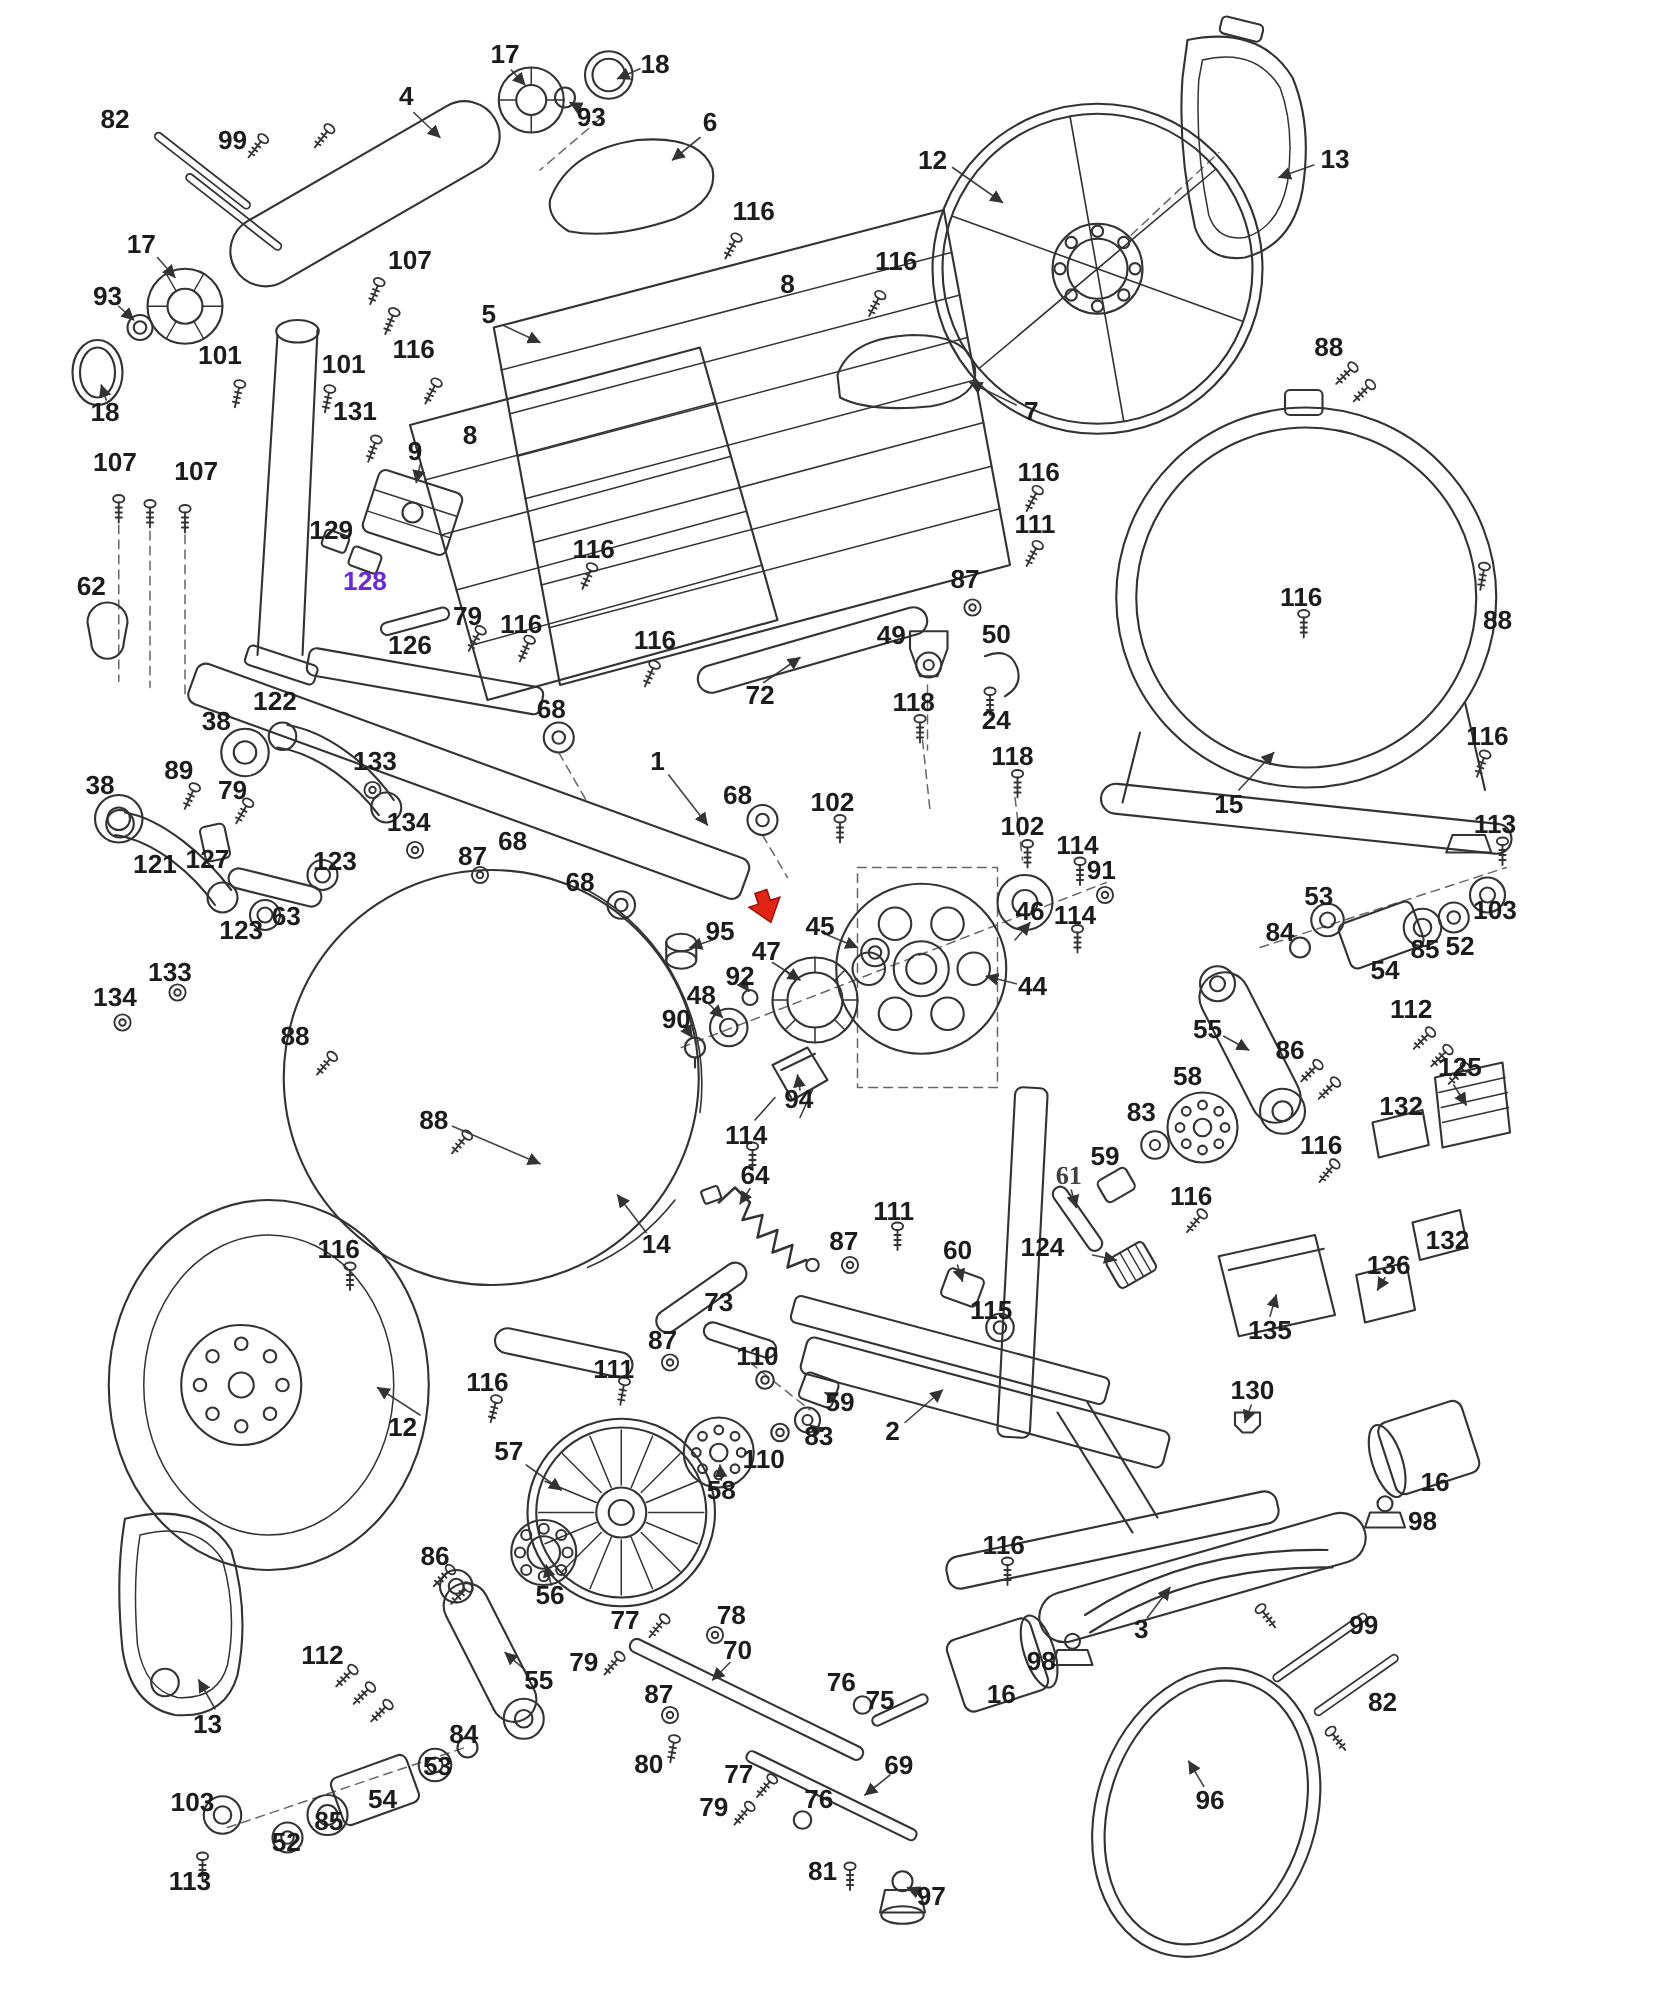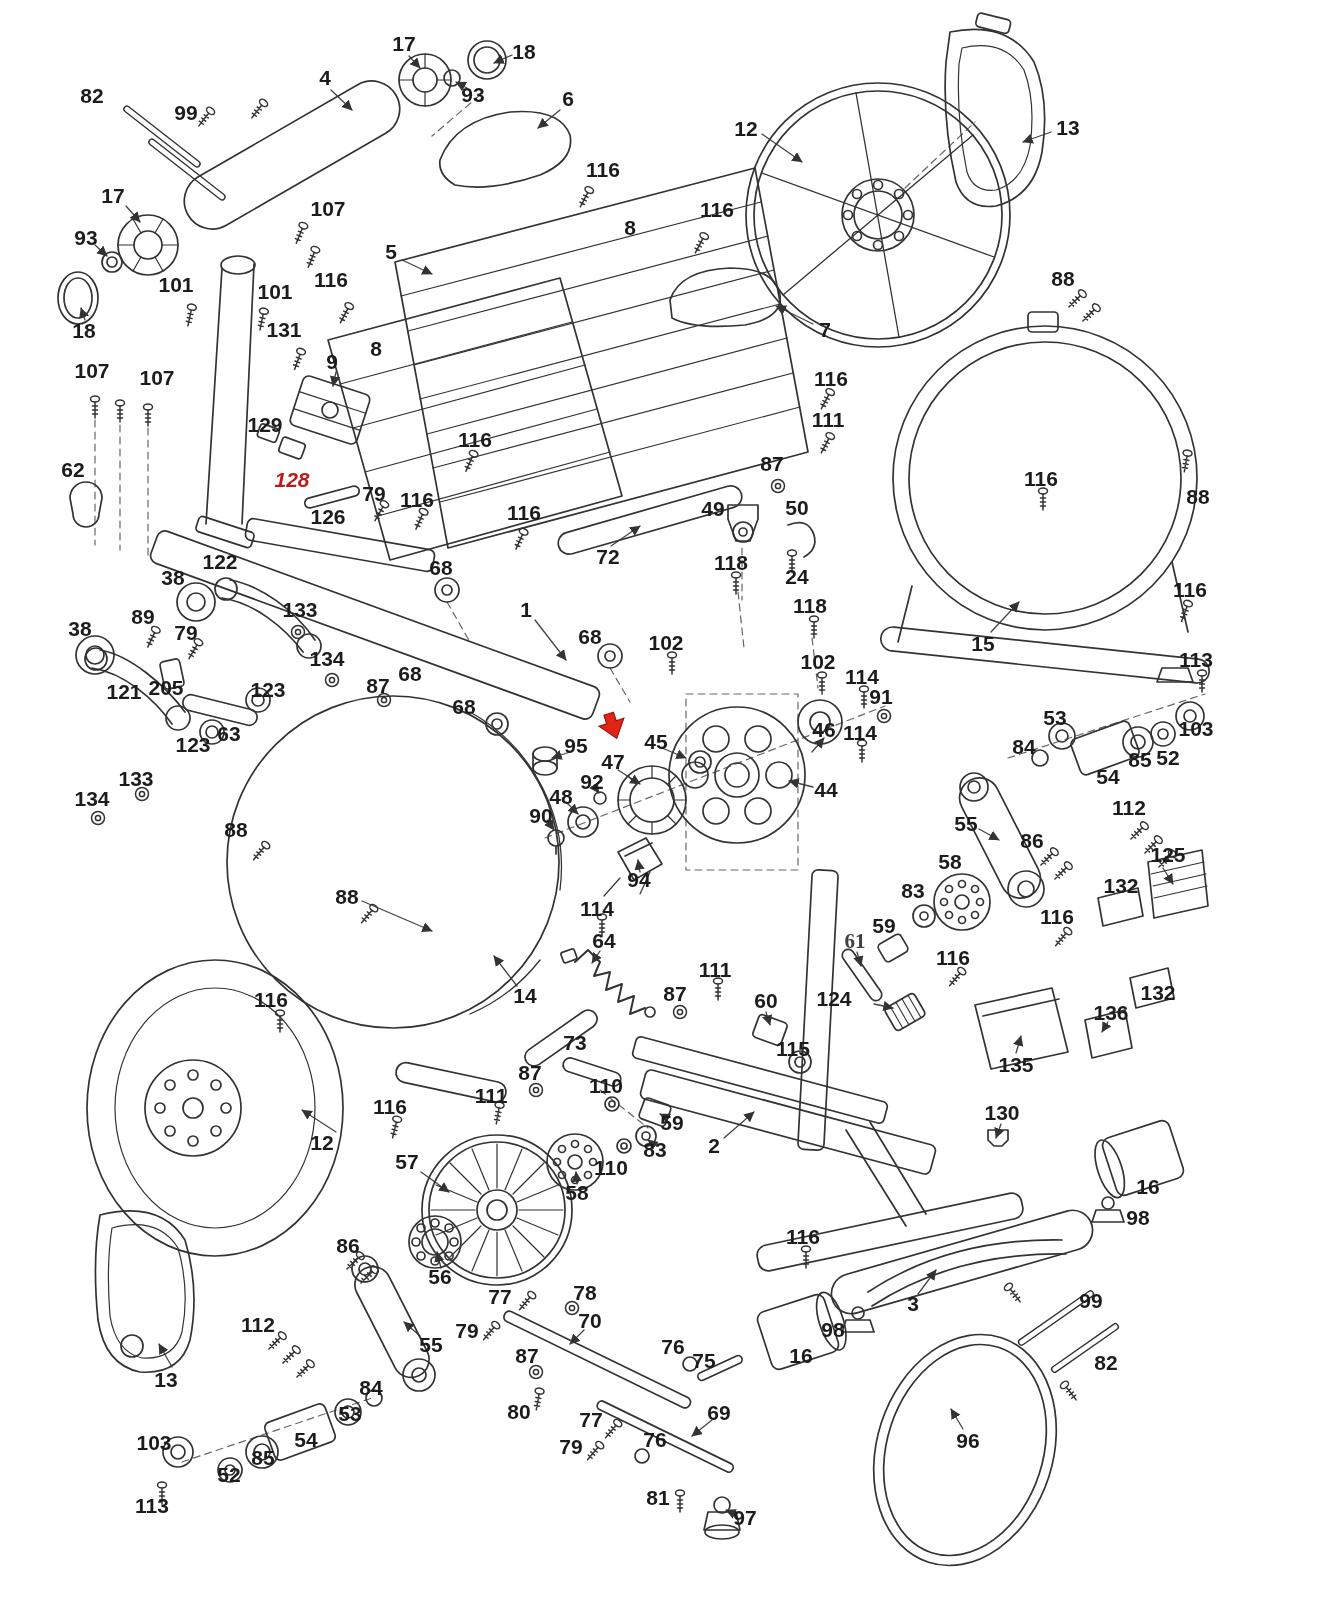--- a/index.html
+++ b/index.html
@@ -597,42 +597,42 @@
       <div class="part-label" style="left: 275px; top: 292px; color: rgb(28, 28, 28);">101</div>
       <div class="part-label" style="left: 331px; top: 280px; color: rgb(28, 28, 28);">116</div>
       <div class="part-label" style="left: 391px; top: 252px; color: rgb(28, 28, 28);">5</div>
       <div class="part-label" style="left: 84px; top: 331px; color: rgb(28, 28, 28);">18</div>
       <div class="part-label" style="left: 92px; top: 371px; color: rgb(28, 28, 28);">107</div>
       <div class="part-label" style="left: 157px; top: 378px; color: rgb(28, 28, 28);">107</div>
       <div class="part-label" style="left: 284px; top: 330px; color: rgb(28, 28, 28);">131</div>
       <div class="part-label" style="left: 332px; top: 362px; color: rgb(28, 28, 28);">9</div>
       <div class="part-label" style="left: 376px; top: 349px; color: rgb(28, 28, 28);">8</div>
       <div class="part-label" style="left: 265px; top: 425px; color: rgb(28, 28, 28);">129</div>
-      <div class="part-label" style="left: 292px; top: 480px; color: #b91c1c; font-style: italic;">128</div>
+      <div class="part-label" style="left: 292px; top: 466px; color: #6d28d9;">128</div>
       <div class="part-label" style="left: 328px; top: 517px; color: rgb(28, 28, 28);">126</div>
       <div class="part-label" style="left: 374px; top: 494px; color: rgb(28, 28, 28);">79</div>
       <div class="part-label" style="left: 417px; top: 500px; color: rgb(28, 28, 28);">116</div>
       <div class="part-label" style="left: 475px; top: 440px; color: rgb(28, 28, 28);">116</div>
       <div class="part-label" style="left: 825px; top: 330px; color: rgb(28, 28, 28);">7</div>
       <div class="part-label" style="left: 831px; top: 379px; color: rgb(28, 28, 28);">116</div>
       <div class="part-label" style="left: 828px; top: 420px; color: rgb(28, 28, 28);">111</div>
       <div class="part-label" style="left: 772px; top: 464px; color: rgb(28, 28, 28);">87</div>
       <div class="part-label" style="left: 1063px; top: 279px; color: rgb(28, 28, 28);">88</div>
       <div class="part-label" style="left: 1198px; top: 497px; color: rgb(28, 28, 28);">88</div>
       <div class="part-label" style="left: 1041px; top: 479px; color: rgb(28, 28, 28);">116</div>
       <div class="part-label" style="left: 73px; top: 470px; color: rgb(28, 28, 28);">62</div>
       <div class="part-label" style="left: 220px; top: 562px; color: rgb(28, 28, 28);">122</div>
       <div class="part-label" style="left: 173px; top: 578px; color: rgb(28, 28, 28);">38</div>
       <div class="part-label" style="left: 300px; top: 610px; color: rgb(28, 28, 28);">133</div>
       <div class="part-label" style="left: 327px; top: 659px; color: rgb(28, 28, 28);">134</div>
       <div class="part-label" style="left: 143px; top: 617px; color: rgb(28, 28, 28);">89</div>
       <div class="part-label" style="left: 186px; top: 633px; color: rgb(28, 28, 28);">79</div>
       <div class="part-label" style="left: 80px; top: 629px; color: rgb(28, 28, 28);">38</div>
       <div class="part-label" style="left: 124px; top: 692px; color: rgb(28, 28, 28);">121</div>
-      <div class="part-label" style="left: 166px; top: 688px; color: rgb(28, 28, 28);">205</div>
+      <div class="part-label" style="left: 166px; top: 688px; color: rgb(28, 28, 28);">127</div>
       <div class="part-label" style="left: 229px; top: 734px; color: rgb(28, 28, 28);">63</div>
       <div class="part-label" style="left: 268px; top: 690px; color: rgb(28, 28, 28);">123</div>
       <div class="part-label" style="left: 193px; top: 745px; color: rgb(28, 28, 28);">123</div>
       <div class="part-label" style="left: 136px; top: 779px; color: rgb(28, 28, 28);">133</div>
       <div class="part-label" style="left: 92px; top: 799px; color: rgb(28, 28, 28);">134</div>
       <div class="part-label" style="left: 524px; top: 513px; color: rgb(28, 28, 28);">116</div>
       <div class="part-label" style="left: 608px; top: 557px; color: rgb(28, 28, 28);">72</div>
       <div class="part-label" style="left: 441px; top: 568px; color: rgb(28, 28, 28);">68</div>
       <div class="part-label" style="left: 713px; top: 509px; color: rgb(28, 28, 28);">49</div>
       <div class="part-label" style="left: 797px; top: 508px; color: rgb(28, 28, 28);">50</div>

